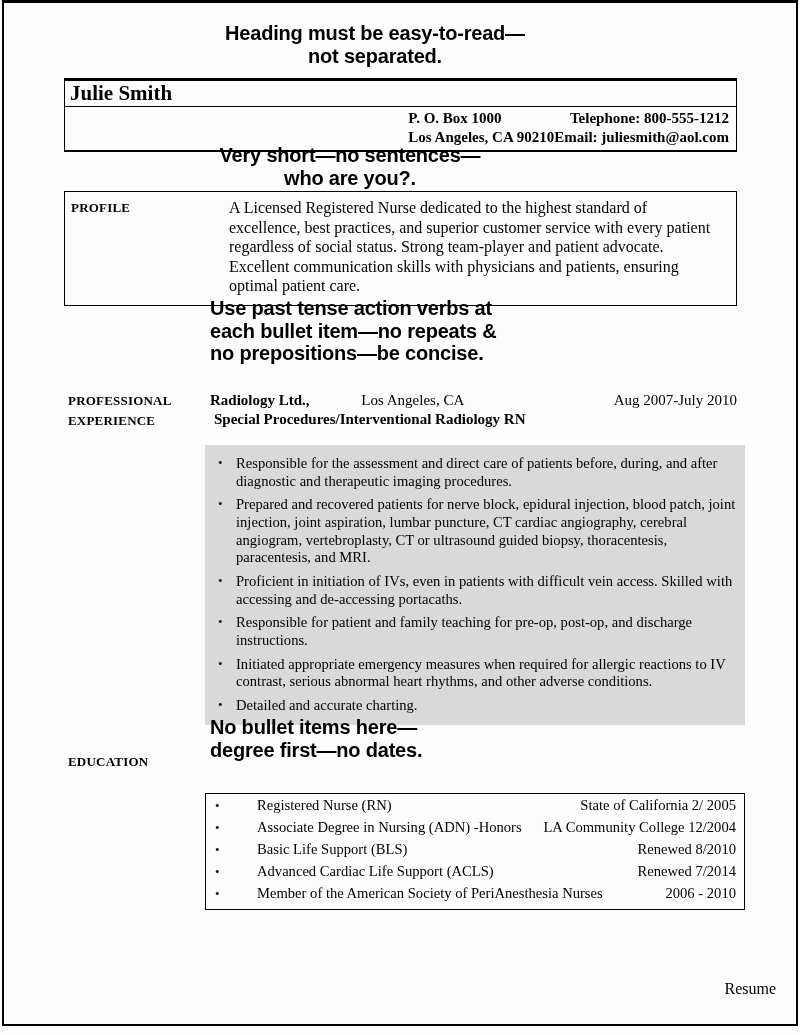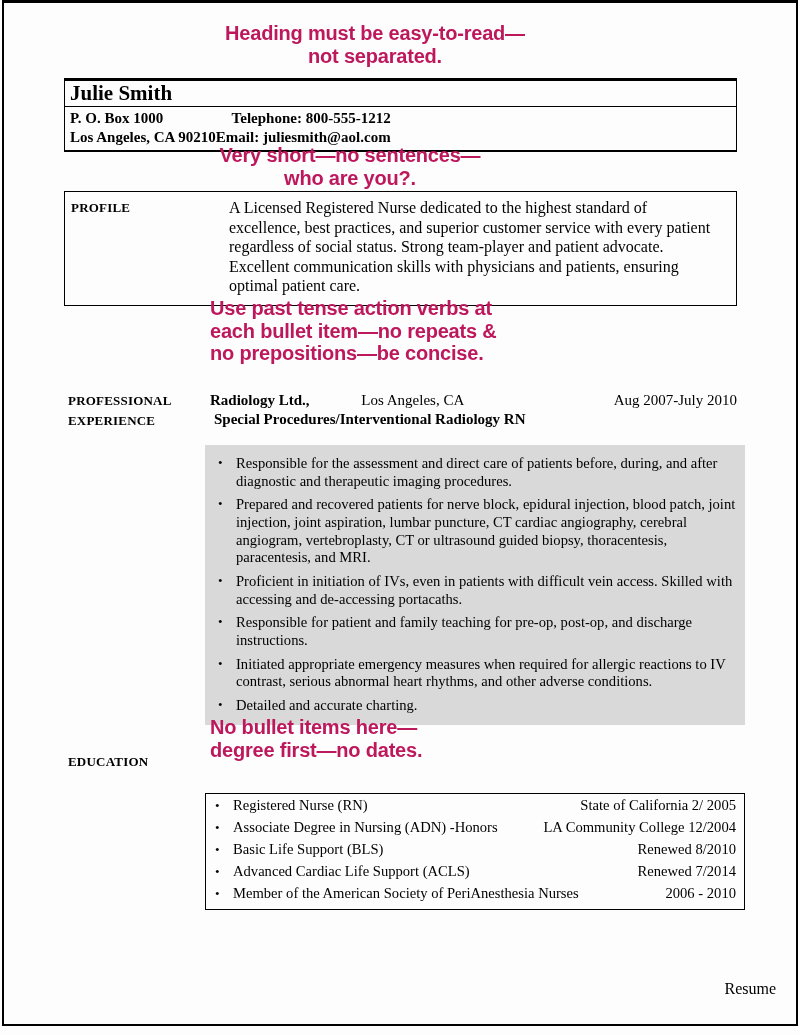--- a/index.html
+++ b/index.html
@@ -16,34 +16,34 @@
     border: 2px solid #000; border-top-width: 3px;
     pointer-events: none;
   }
   .ann {
     position: absolute;
     font-family: "Liberation Sans", sans-serif;
     font-weight: 700;
     font-size: 20px;
     line-height: 1.13;
     letter-spacing: -0.2px;
-    color: #be185d;
+    color: #000000;
     white-space: pre-line;
   }
   .center { text-align: center; }
 
   
   .header-box {
     position: absolute; left: 64px; top: 78px; width: 673px;
     border: 1px solid #000; border-top: 3px solid #000; border-bottom: 2px solid #000;
     font-weight: 700;
     background: #fdfdfd;
   }
   .name-row { font-size: 21px; line-height: 1.05; padding: 1px 0 2px 5px; border-bottom: 1px solid #000; }
-  .contact-row { display: flex; justify-content: flex-start; padding: 2px 7px 3px 5px; font-size: 15px; line-height: 1.25; }
+  .contact-row { display: flex; justify-content: flex-end; padding: 2px 7px 3px 5px; font-size: 15px; line-height: 1.25; }
   .contact-col-right { text-align: right; }
 
   
   .profile-box {
     position: absolute; left: 64px; top: 191px; width: 673px;
     border: 1px solid #000; display: flex; background: #fdfdfd;
   }
   .profile-label { width: 164px; flex: none; padding: 8px 0 0 6px; font-weight: 700; font-size: 13px; letter-spacing: 0.2px; }
   .profile-text { flex: 1; font-size: 16px; line-height: 1.22; padding: 6px 16px 9px 0; }
 
@@ -65,21 +65,21 @@
   .bullets li { display: flex; margin-bottom: 6px; font-size: 14.6px; line-height: 1.21; }
   .bm { width: 27px; flex: none; padding-left: 9px; font-size: 13px; }
   .bullet-text { flex: 1; padding-right: 2px; }
 
   
   .edu-box {
     position: absolute; left: 205px; top: 793px; width: 540px;
     border: 1px solid #000; padding: 3px 0 2px 0; background: #fdfdfd;
   }
   .edu-row { display: flex; align-items: baseline; font-size: 14.6px; height: 22px; }
-  .edu-left { flex: 1; }
+  .edu-left { flex: 1; margin-left: 24px; }
   .edu-right { padding-right: 8px; white-space: nowrap; }
 
   .resume-label { position: absolute; right: 24px; top: 980px; font-size: 16px; }
 </style>
 </head>
 <body>
 
 <div class="sheet">
 
   <div class="frame"></div>

